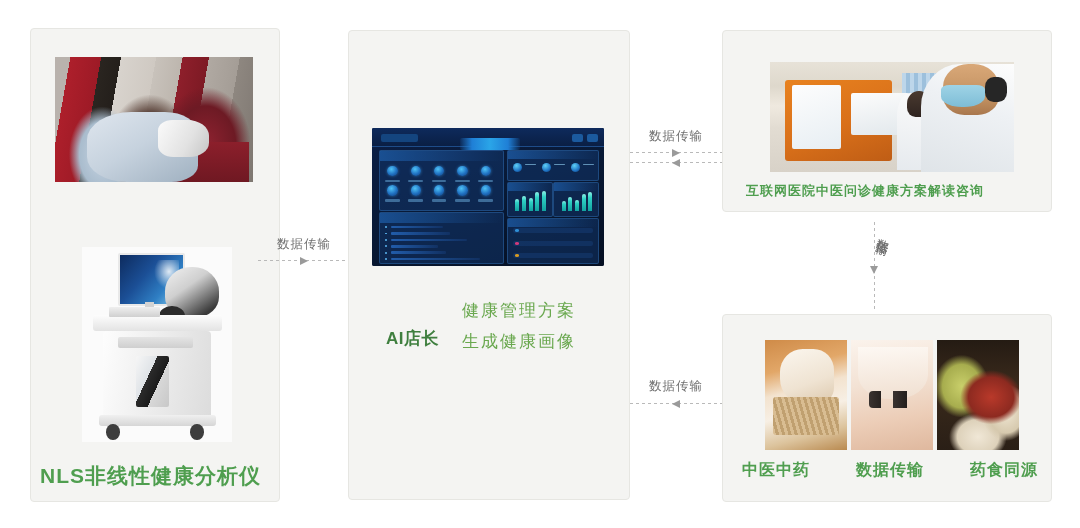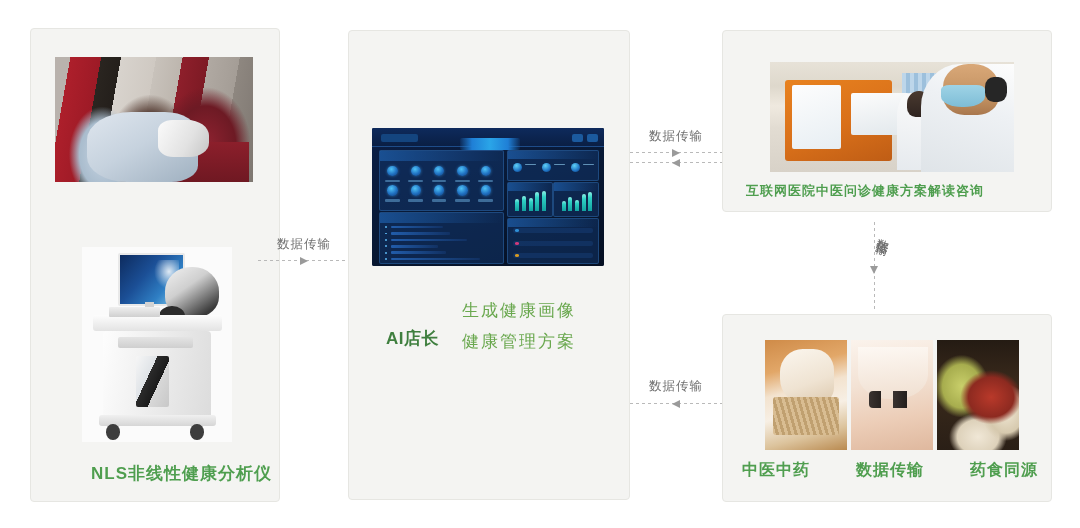--- a/index.html
+++ b/index.html
@@ -281,21 +281,21 @@
   
   .cap{
     position:absolute;
     color:#4f9e4f;
     font-weight:bold;
     letter-spacing:1px;
     white-space:nowrap;
     text-shadow:0 0 1px rgba(255,255,255,.7);
   }
   .cap.eye   { left:55px; top:198px; width:198px; text-align:center; font-size:17px; }
-  .cap.nls   { left:40px; top:462px; width:232px; text-align:right; font-size:17px; }
+  .cap.nls   { left:40px; top:462px; width:232px; text-align:left; font-size:21px; }
   .cap.hosp  { left:746px; top:182px; width:322px; text-align:left; font-size:13px; }
   .tcm-caps{
     position:absolute; left:742px; top:460px; width:296px;
     display:flex; justify-content:space-between;
     font-size:16px; font-weight:bold; color:#4f9e4f; letter-spacing:1px;align-items:flex-end;
   }
 
   
   .ai-label{
     position:absolute; left:386px; top:327px;
@@ -476,22 +476,22 @@
         <div class="msgdot" style="background:#d23a7a;"></div>
       </div>
       <div class="msg" style="top:78%;">
         <div class="msgdot" style="background:#d79b22;"></div>
       </div>
     </div>
   </div>
 
   <div class="ai-label">AI店长</div>
   <div class="ai-lines">
+    <div>健康管理方案</div>
     <div>生成健康画像</div>
-    <div>健康管理方案</div>
   </div>
 
   <div class="conn tr">
     <span class="lbl">数据传输</span>
     <div class="dline arrow-r"></div>
     <div class="dline arrow-l"></div>
   </div>
 
   <div class="conn br">
     <span class="lbl">数据传输</span>

